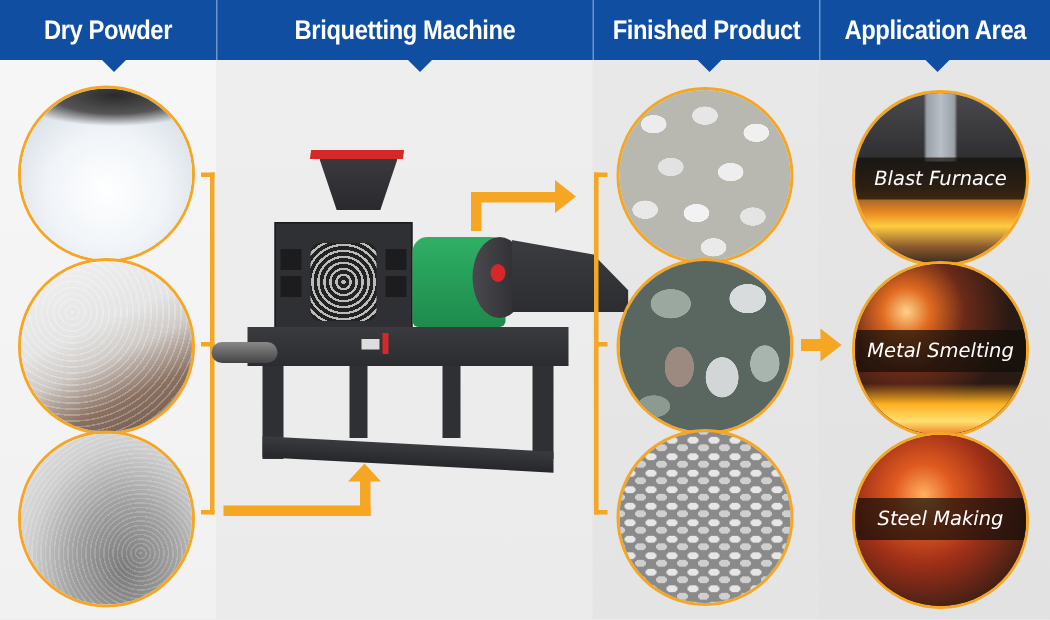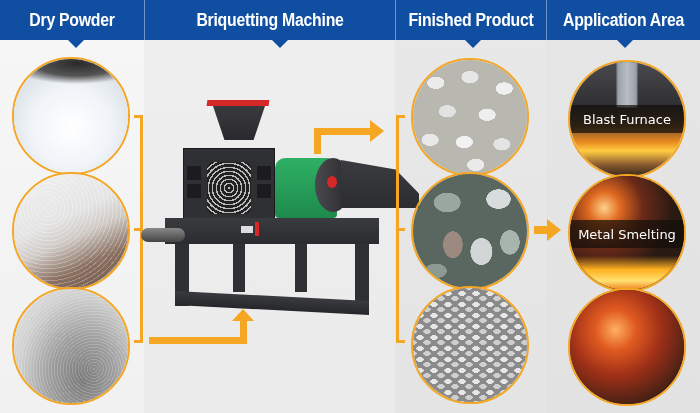--- a/index.html
+++ b/index.html
@@ -11,21 +11,21 @@
   .col-bg.c2 { left:144px; width:251px; background:linear-gradient(#eeeeee,#ebebeb); }
   .col-bg.c3 { left:395px; width:151px; background:linear-gradient(#e8e8e8,#e4e4e4); }
   .col-bg.c4 { left:546px; width:154px; background:linear-gradient(#e6e6e6,#e2e2e2); }
 
   .header { position:absolute; top:0; left:0; width:700px; height:40px; background:#0f4ea0;padding-left:36px; }
   .hcell { position:absolute; top:0; height:40px; display:flex; align-items:center; justify-content:center;
            color:#fff; font-size:18px; font-weight:bold; letter-spacing:-0.3px; transform:scaleX(0.88); }
   .hsep { position:absolute; top:0; width:1px; height:40px; background:#6f94c8; }
   .notch { position:absolute; top:40px; width:0; height:0; border-left:8px solid transparent; border-right:8px solid transparent; border-top:8px solid #0f4ea0; }
 
-  .circle { position:absolute; width:118px; height:118px; border-radius:50%; border:2px solid #f5a623; overflow:hidden; }
+  .circle { position:absolute; width:118px; height:118px; border-radius:50%; border:2px solid #f5a623; overflow:hidden;font-style:italic; }
   .circle .fill { position:absolute; inset:0; }
   .label-bar { position:absolute; left:0; right:0; top:46px; height:28px; background:rgba(20,15,10,0.72);
                color:#fff; font-family:"DejaVu Sans", sans-serif; font-size:13px; display:flex; align-items:center; justify-content:center; }
 
   .bracket { position:absolute; border:3px solid #f5a623; border-left:none; }
   .bracket.left-open { border-left:3px solid #f5a623; border-right:none; }
   .tick { position:absolute; height:3px; background:#f5a623; }
   .orange { position:absolute; background:#f5a623; }
   .arrowhead-r { position:absolute; width:0; height:0; border-top:11px solid transparent; border-bottom:11px solid transparent; border-left:14px solid #f5a623; }
   .arrowhead-u { position:absolute; width:0; height:0; border-left:11px solid transparent; border-right:11px solid transparent; border-bottom:12px solid #f5a623; }
@@ -136,13 +136,14 @@
   <div class="fill" style="background:linear-gradient(90deg, transparent 40%, #9aa0a8 42%, #b8bec4 50%, #9aa0a8 58%, transparent 60%);clip-path:inset(0 0 60% 0);"></div>
   <div class="label-bar" style="top:43px;">Blast Furnace</div>
 </div>
 <div class="circle" style="left:568px;top:174px;">
   <div class="fill" style="background:radial-gradient(circle at 30% 28%, #ffd08a 0%, #e06a20 14%, #6a2a18 34%, #2a1a14 60%), #2a1a14;"></div>
   <div class="fill" style="background:linear-gradient(transparent 70%, #ffb020 82%, #ffe070 92%, #f08020 100%);"></div>
   <div class="label-bar" style="top:44px;">Metal Smelting</div>
 </div>
 <div class="circle" style="left:568px;top:288px;">
   <div class="fill" style="background:radial-gradient(circle at 40% 35%, #ffb060 0%, #e05a20 20%, #a03018 45%, #3a1e14 80%), #3a1e14;"></div>
+  <div class="label-bar" style="top:42px;">Steel Making</div>
 </div>
 
 </body></html>

